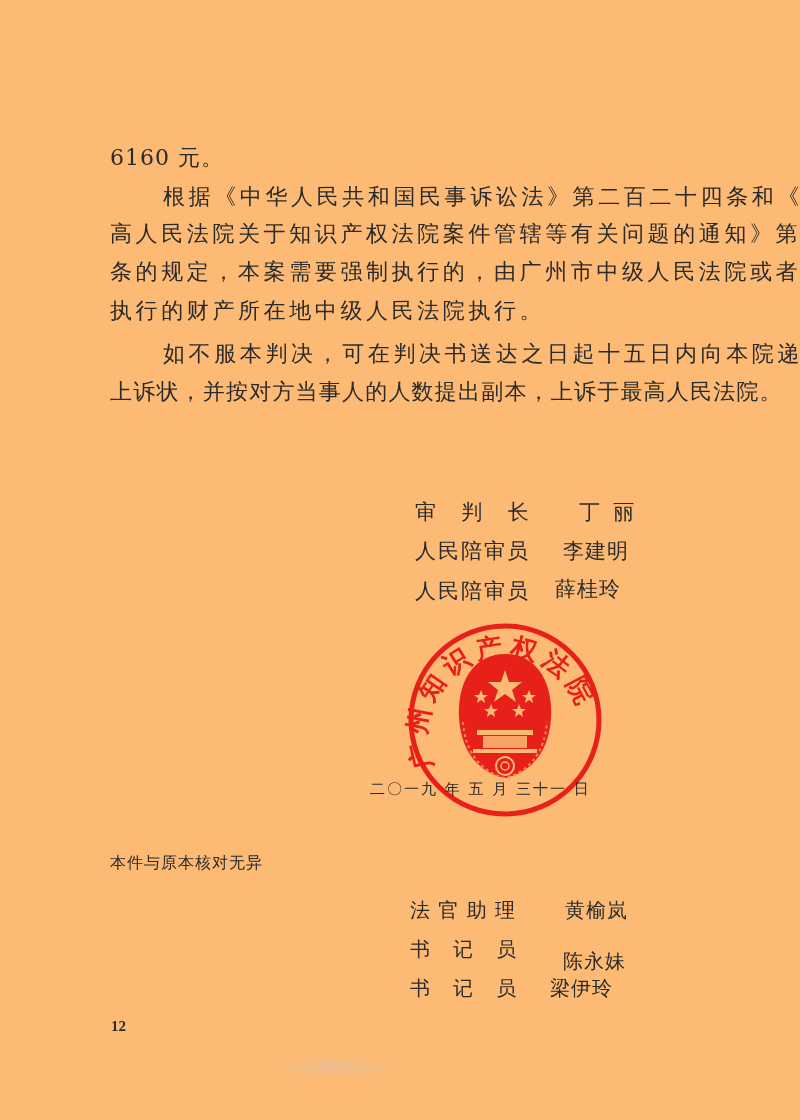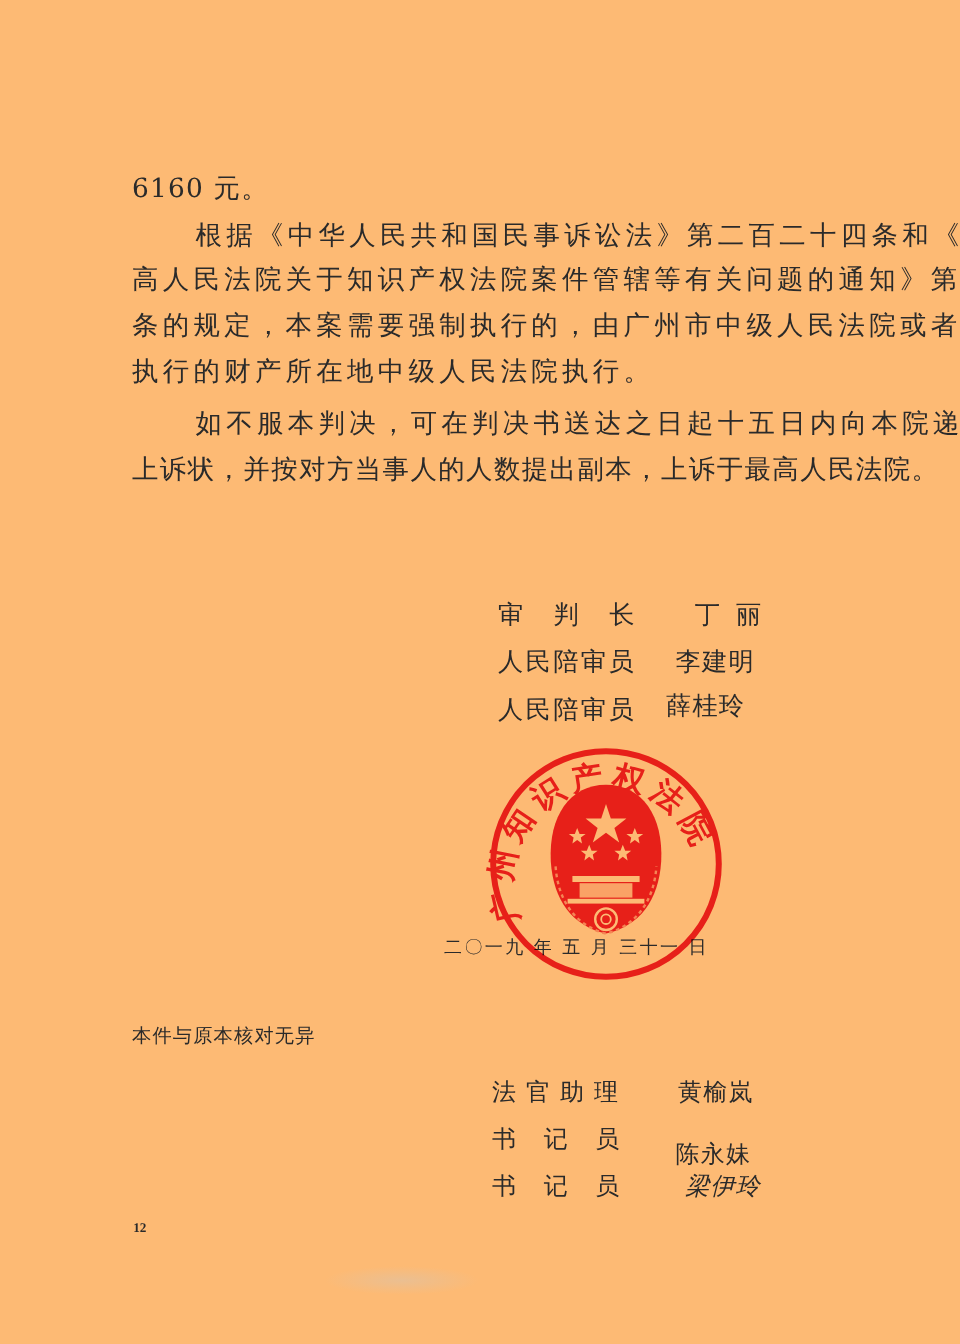--- a/index.html
+++ b/index.html
@@ -60,21 +60,21 @@
       top: 848px;
       font-size: 16px;
       line-height: 30px;
       white-space: nowrap;
       letter-spacing: 1px;
     }
     .page-number {
       position: absolute;
       left: 111px;
       top: 1018px;
-      font-size: 11px;
+      font-size: 15px;
       font-weight: bold;
       font-family: "Liberation Serif", serif;
     }
     .seal {
       position: absolute;
       left: 405px;
       top: 622px;
       width: 200px;
       height: 196px;
       z-index: 2;
@@ -153,20 +153,20 @@
     <div class="sig-row" style="left:410px; top:895px; width:230px; font-size:20px;">
       <span class="sig-title" style="white-space:pre; letter-spacing:1px;">法 官 助 理</span>
       <span class="sig-name" style="left:155px; letter-spacing:1px;">黄榆岚</span>
     </div>
     <div class="sig-row" style="left:410px; top:934px; width:230px; font-size:20px;">
       <span class="sig-title" style="white-space:pre; letter-spacing:1px;">书   记   员</span>
       <span class="sig-name" style="left:153px; letter-spacing:1px;margin-top:12px;">陈永妹</span>
     </div>
     <div class="sig-row" style="left:410px; top:973px; width:230px; font-size:20px;">
       <span class="sig-title" style="white-space:pre; letter-spacing:1px;">书   记   员</span>
-      <span class="sig-name" style="left:161px; letter-spacing:1px;font-style:italic;">梁伊玲</span>
+      <span class="sig-name" style="left:140px; letter-spacing:1px;">梁伊玲</span>
     </div>
   </div>
 
   <div class="page-number">12</div>
 
   <div class="smudge"></div>
 </div>
 
 </body></html>

